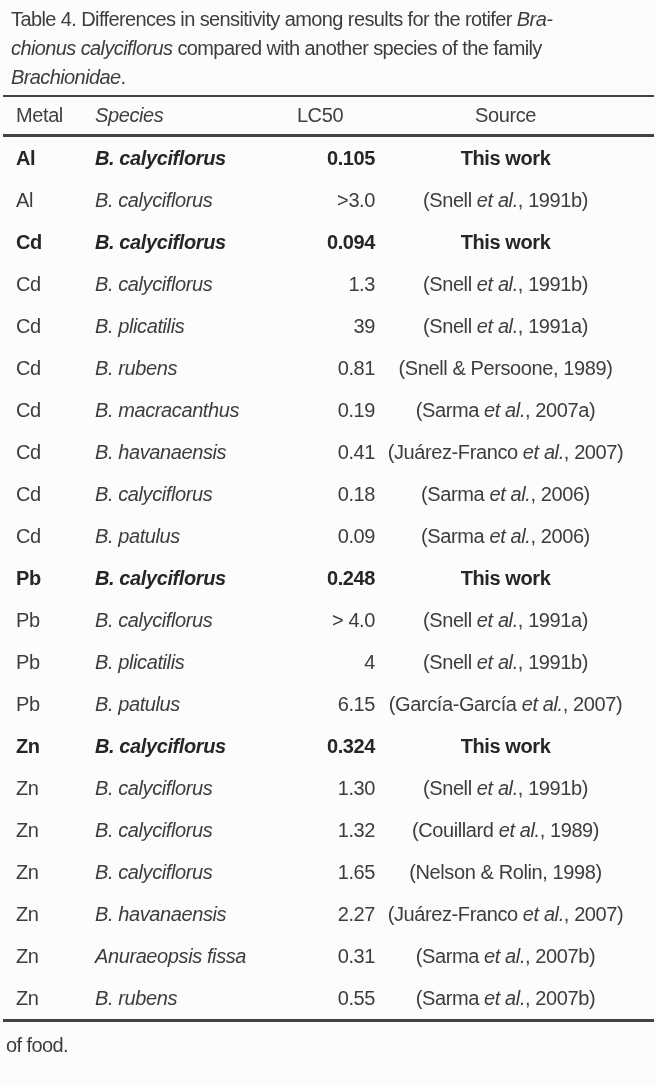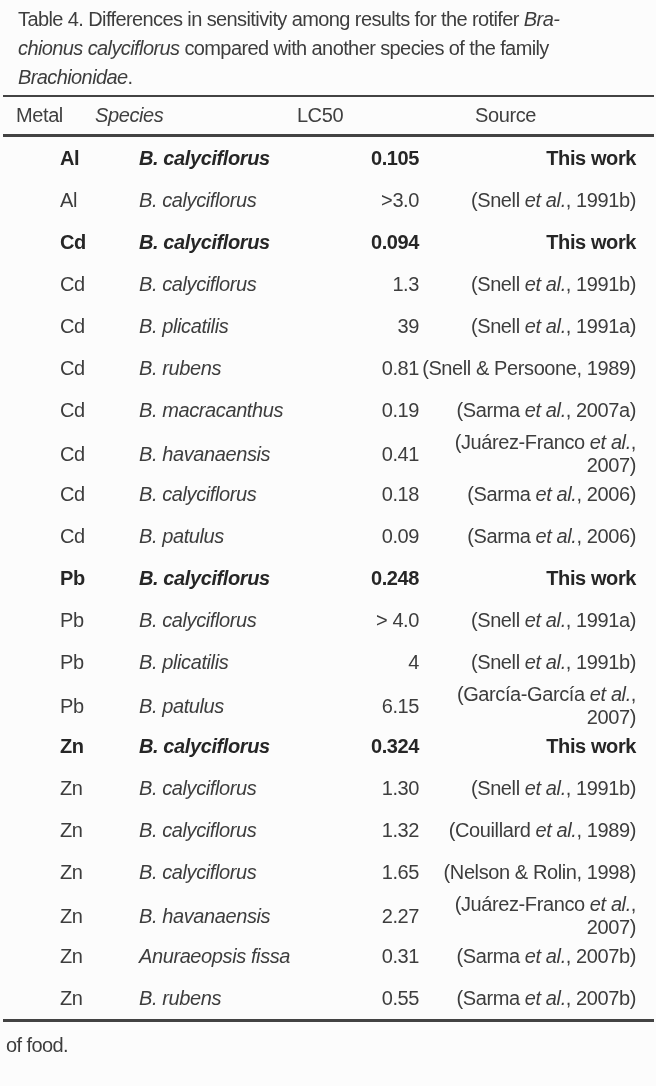--- a/index.html
+++ b/index.html
@@ -15,21 +15,21 @@
   .page {
     width: 656px;
     height: 1086px;
     box-sizing: border-box;
     position: relative;
   }
   .i { font-style: italic; }
 
   
   .caption {
-    padding: 5px 4px 0 18px;
+    padding: 5px 4px 0 11px;
     font-size: 20px;
     line-height: 29px;
     letter-spacing: -0.6px;
     color: #3d3d3d;
   }
   .cap-line { white-space: nowrap; }
 
   
   .rule {
     background: #434343;
@@ -50,25 +50,24 @@
   }
   .thead {
     height: 37px;
     font-size: 20px;
     color: #404040;
   }
   .th.c-lc50, .th.c-source { text-align: center; }
   .tr {
     height: 42px;
     font-size: 20px;
-    margin-left: 44px;
   }
   .c-species { font-style: italic; }
   .c-lc50 { text-align: right; }
-  .c-source { text-align: right; }
+  .c-source { text-align: center; }
   .tr.hl { font-weight: bold; color: #262626; }
 
   
   .footnote {
     padding: 9px 4px 0 6px;
     font-size: 20px;
     line-height: 29px;
     letter-spacing: -0.6px;
     color: #3d3d3d;
   }

